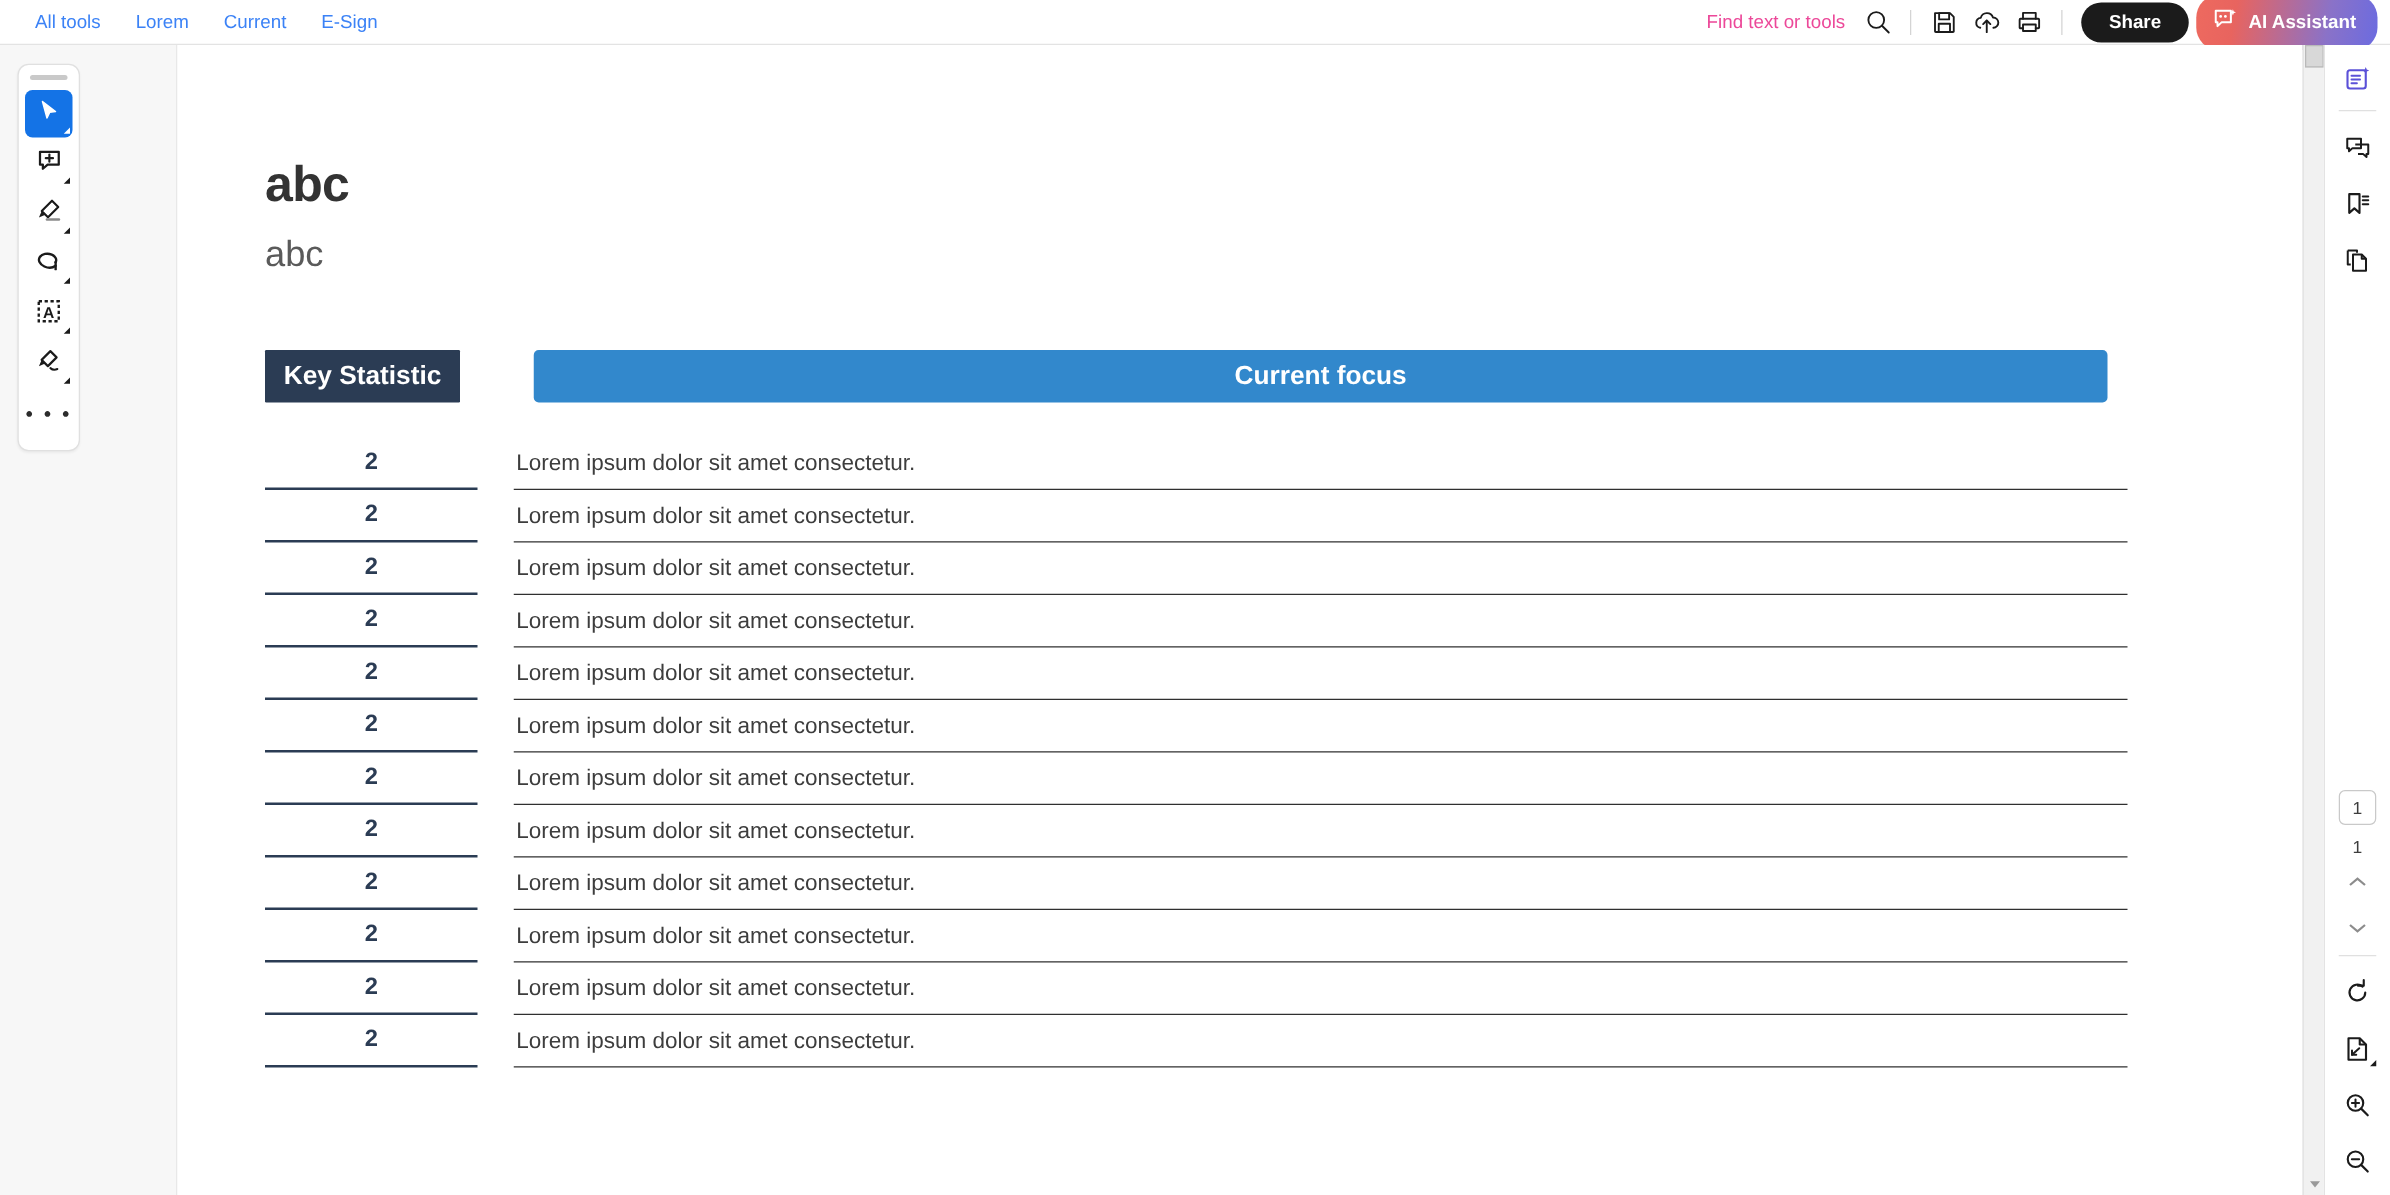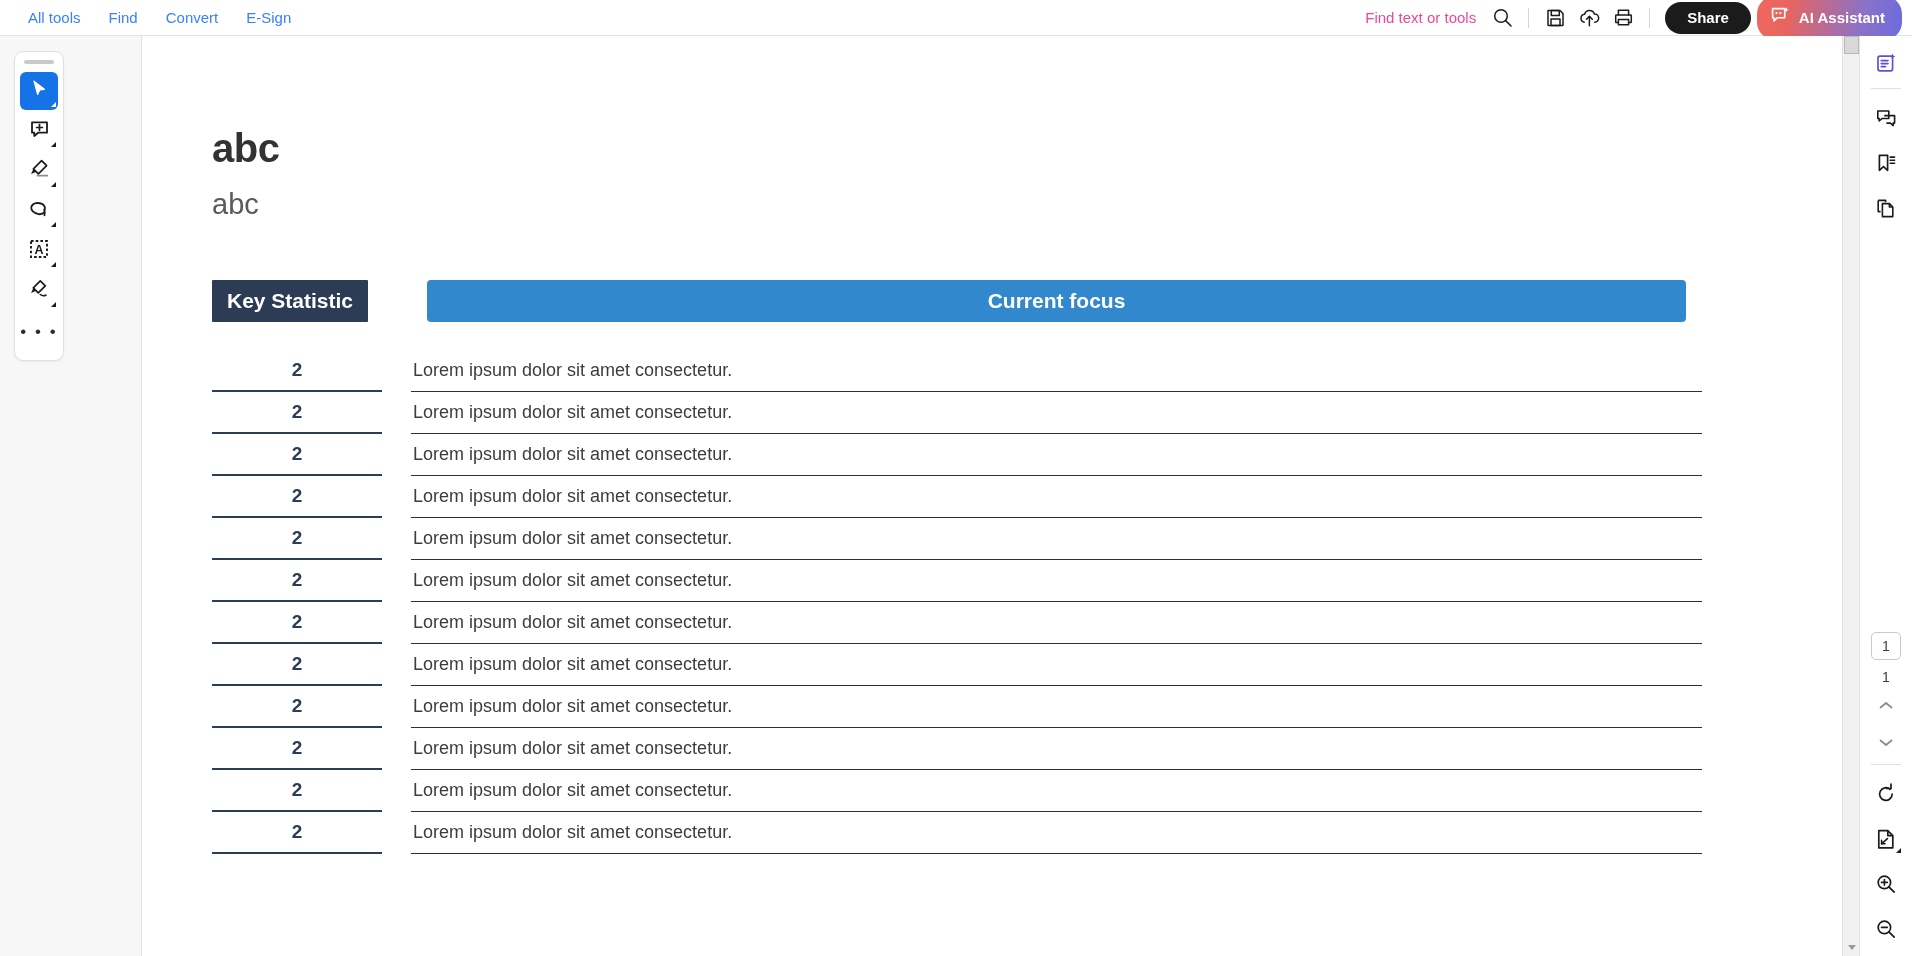--- a/index.html
+++ b/index.html
@@ -228,22 +228,22 @@
   .ico { stroke: #1b1b1b; stroke-width: 1.5; fill: none;
          stroke-linecap: round; stroke-linejoin: round; }
   .cursor-glyph { fill: #ffffff; stroke: #ffffff; }
 </style>
 </head>
 <body>
 
 <div class="topbar">
   <div class="menu-group">
     <div class="menu-item">All tools</div>
-    <div class="menu-item">Find</div>
-    <div class="menu-item">Convert</div>
+    <div class="menu-item">Lorem</div>
+    <div class="menu-item">Current</div>
     <div class="menu-item">E-Sign</div>
   </div>
 
   <div class="topbar-right">
     <div class="find-label">Find text or tools</div>
     <div class="icon-btn">
       <svg width="21" height="21" viewBox="0 0 21 21">
           <circle class="ico" cx="9" cy="9" r="6.3"></circle>
           <line class="ico" x1="13.6" y1="13.6" x2="19" y2="19"></line>
         </svg>

